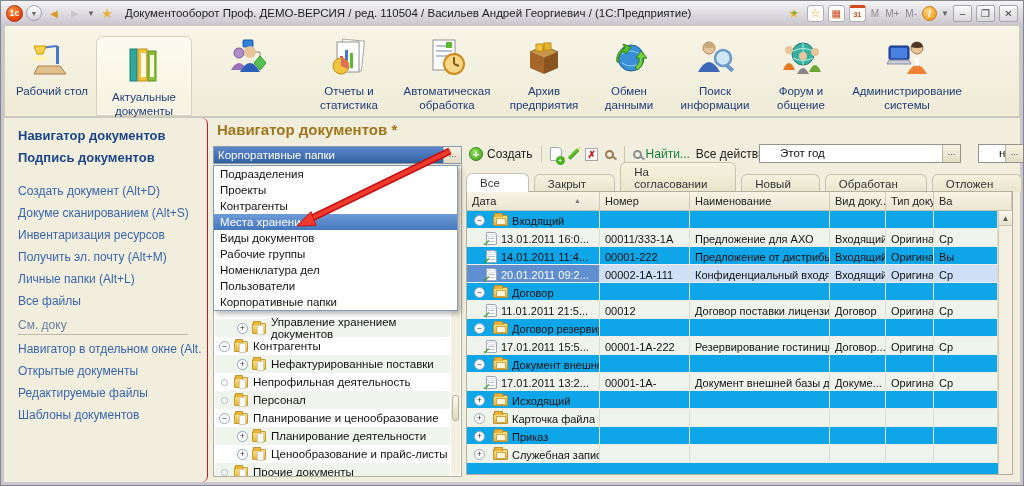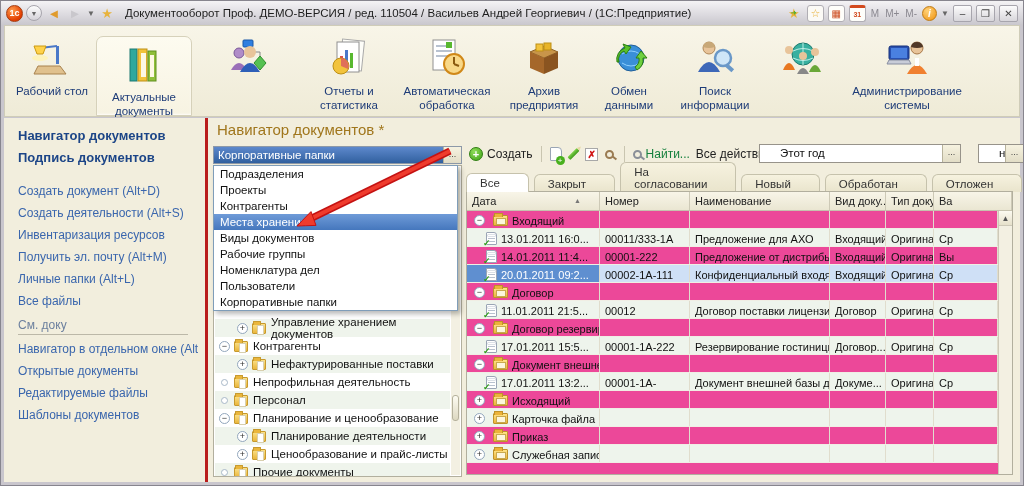--- a/index.html
+++ b/index.html
@@ -49,30 +49,30 @@
   .rtab { display:flex; flex-direction:column; align-items:center; justify-content:flex-start;
     padding-top:6px; margin-right:3px; cursor:pointer; border:1px solid transparent; }
   .rtab .ric { height:46px; display:flex; align-items:center; }
   .rtab .rlabel { font-size:11.5px; color:#1e3c78; text-align:center; line-height:1.25; margin-top:3px; }
   .rtab.active { background:linear-gradient(#fdfbf0,#f7f3e2);
     border:1px solid #d6d1ba; border-radius:7px 7px 0 0; box-shadow:0 -1px 2px rgba(255,255,255,.8) inset;margin-top:8px; }
 
   
   .content { position:absolute; top:117px; left:3px; right:3px; bottom:3px; background:#f2eedd; }
   .sidebar { position:absolute; left:0; top:0; bottom:0; width:204px;
-    border-right:3px solid #b91c1c; padding:10px 6px 0 14px; }
+    border-right:1px solid #b91c1c; padding:10px 6px 0 14px;border-radius:6px; }
   .sb-primary { font-size:13px; font-weight:bold; color:#1c4587; margin-bottom:7px; cursor:pointer; }
   .sb-link { font-size:12px; color:#3a66ad; margin-bottom:8px; cursor:pointer; white-space:nowrap;
     overflow:hidden; }
   .sb-gap { height:12px; }
   .sb-seealso { font-size:12px; color:#6b7f9e; border-bottom:1px solid #bcb8a8;
     padding-bottom:2px; margin:10px 0 7px 0; width:170px; }
 
   .main { position:absolute; left:205px; top:0; right:0; bottom:0; }
-  .main-title { position:absolute; left:8px; top:3px; font-size:15px; font-weight:normal; color:#a0761c; }
+  .main-title { position:absolute; left:8px; top:3px; font-size:15px; font-weight:bold; color:#a0761c; }
 
   
   .combo { position:absolute; left:4px; top:28px; width:249px; height:18px; display:flex;
     border:1px solid #8d99a8; background:#fff; }
   .combo-value { flex:1; background:linear-gradient(#5d88cc,#31609f); color:#fff;
     font-size:11.5px; padding:2px 4px 0 4px; white-space:nowrap; overflow:hidden; }
   .mini-btn { width:18px; background:linear-gradient(#f6f2e0,#e2ddc6); border-left:1px solid #b7b29b;
     font-size:9px; color:#444; text-align:center; line-height:15px; cursor:pointer; }
   .dropdown { position:absolute; left:4px; top:47px; width:245px; background:#fff;
     border:1px solid #7f9db9; box-shadow:3px 3px 5px rgba(0,0,0,.28); z-index:6; }
@@ -139,21 +139,21 @@
     overflow:hidden; }
 
   
   .stabs { position:absolute; left:0; top:30px; right:0; height:21px; display:flex; align-items:flex-end; }
   .stab { font-size:11.5px; color:#333; padding:3px 28px 2px 13px; margin-right:5px;
     background:linear-gradient(#f6f2df,#e9e4cc); border:1px solid #c6c2ac; border-bottom:none;
     border-radius:6px 6px 0 0; cursor:pointer; position:relative; }
   .stab.active { background:#fff; z-index:3; padding-bottom:3px; }
 
   
-  .dtable { position:absolute; left:0; top:50px; right:1px; bottom:2px; background:#ec4899;
+  .dtable { position:absolute; left:0; top:50px; right:1px; bottom:2px; background:#0ea5e9;
     border:1px solid #b2af9e; overflow:hidden; }
   .thead { display:flex; height:19px; background:linear-gradient(#f8f5e8,#eae6d2);
     border-bottom:1px solid #c6c2ae; }
   .th { font-size:11px; color:#222; padding:3px 4px 0 5px; border-right:1px solid #cdc9b6;
     white-space:nowrap; overflow:hidden; position:relative; }
   .sort-ic { font-size:7px; color:#777; position:absolute; right:18px; top:5px; }
   .c-date { width:133px; } .c-num { width:90px; } .c-name { width:140px; }
   .c-kind { width:56px; } .c-type { width:48px; } .c-imp { flex:1; }
   .tbody { position:absolute; left:0; top:19px; right:14px; bottom:0; }
   .trow { display:flex; height:18px; align-items:center; font-size:11px; color:#111;
@@ -321,20 +321,21 @@
             <circle cx="24" cy="18" r="11" fill="#38b0a0" stroke="#1e7a6e"></circle>
             <path d="M14 15 q10 -5 20 0 M14 22 q10 5 20 0 M24 7 v22" stroke="#bfeee6" fill="none"></path>
             <circle cx="10" cy="14" r="4" fill="#e8c49a"></circle>
             <path d="M4 34 q6 -14 12 0 z" fill="#e87820"></path>
             <circle cx="36" cy="16" r="4" fill="#e8c49a"></circle>
             <path d="M30 36 q6 -14 12 0 z" fill="#6aa838"></path>
             <circle cx="24" cy="20" r="4" fill="#e8c49a"></circle>
             <path d="M18 38 q6 -12 12 0 z" fill="#888"></path>
           </svg>
       </span>
+      <span class="rlabel">Форум и общение</span>
     </div>
     <div class="rtab" style="width:126px">
       <span class="ric">
         <svg width="44" height="44" viewBox="0 0 44 44">
             <rect x="4" y="10" width="20" height="14" rx="2" fill="#2850b0" stroke="#17307a"></rect>
             <rect x="6" y="12" width="16" height="10" fill="#4a80e0"></rect>
             <polygon points="2,28 26,28 24,24 4,24" fill="#c8ccd8" stroke="#888ea0"></polygon>
             <circle cx="32" cy="12" r="6" fill="#e8c49a" stroke="#a87848"></circle>
             <path d="M32 6 a6 6 0 0 1 6 5 q-6 2 -12 0 a6 6 0 0 1 6 -5" fill="#503828"></path>
             <path d="M22 38 q10 -18 20 0 z" fill="#f08030"></path>
@@ -345,21 +346,21 @@
     </div>
   </div>
 
   <div class="content">
 
     <div class="sidebar">
       <div class="sb-primary">Навигатор документов</div>
       <div class="sb-primary">Подпись документов</div>
       <div class="sb-gap"></div>
       <div class="sb-link">Создать документ (Alt+D)</div>
-      <div class="sb-link">Создать деятельности (Alt+S)</div>
+      <div class="sb-link">Докуме сканированием (Alt+S)</div>
       <div class="sb-link">Инвентаризация ресурсов</div>
       <div class="sb-link">Получить эл. почту (Alt+M)</div>
       <div class="sb-link">Личные папки (Alt+L)</div>
       <div class="sb-link">Все файлы</div>
       <div class="sb-seealso">См. доку</div>
       <div class="sb-link">Навигатор в отдельном окне (Alt...</div>
       <div class="sb-link">Открытые документы</div>
       <div class="sb-link">Редактируемые файлы</div>
       <div class="sb-link">Шаблоны документов</div>
     </div>

